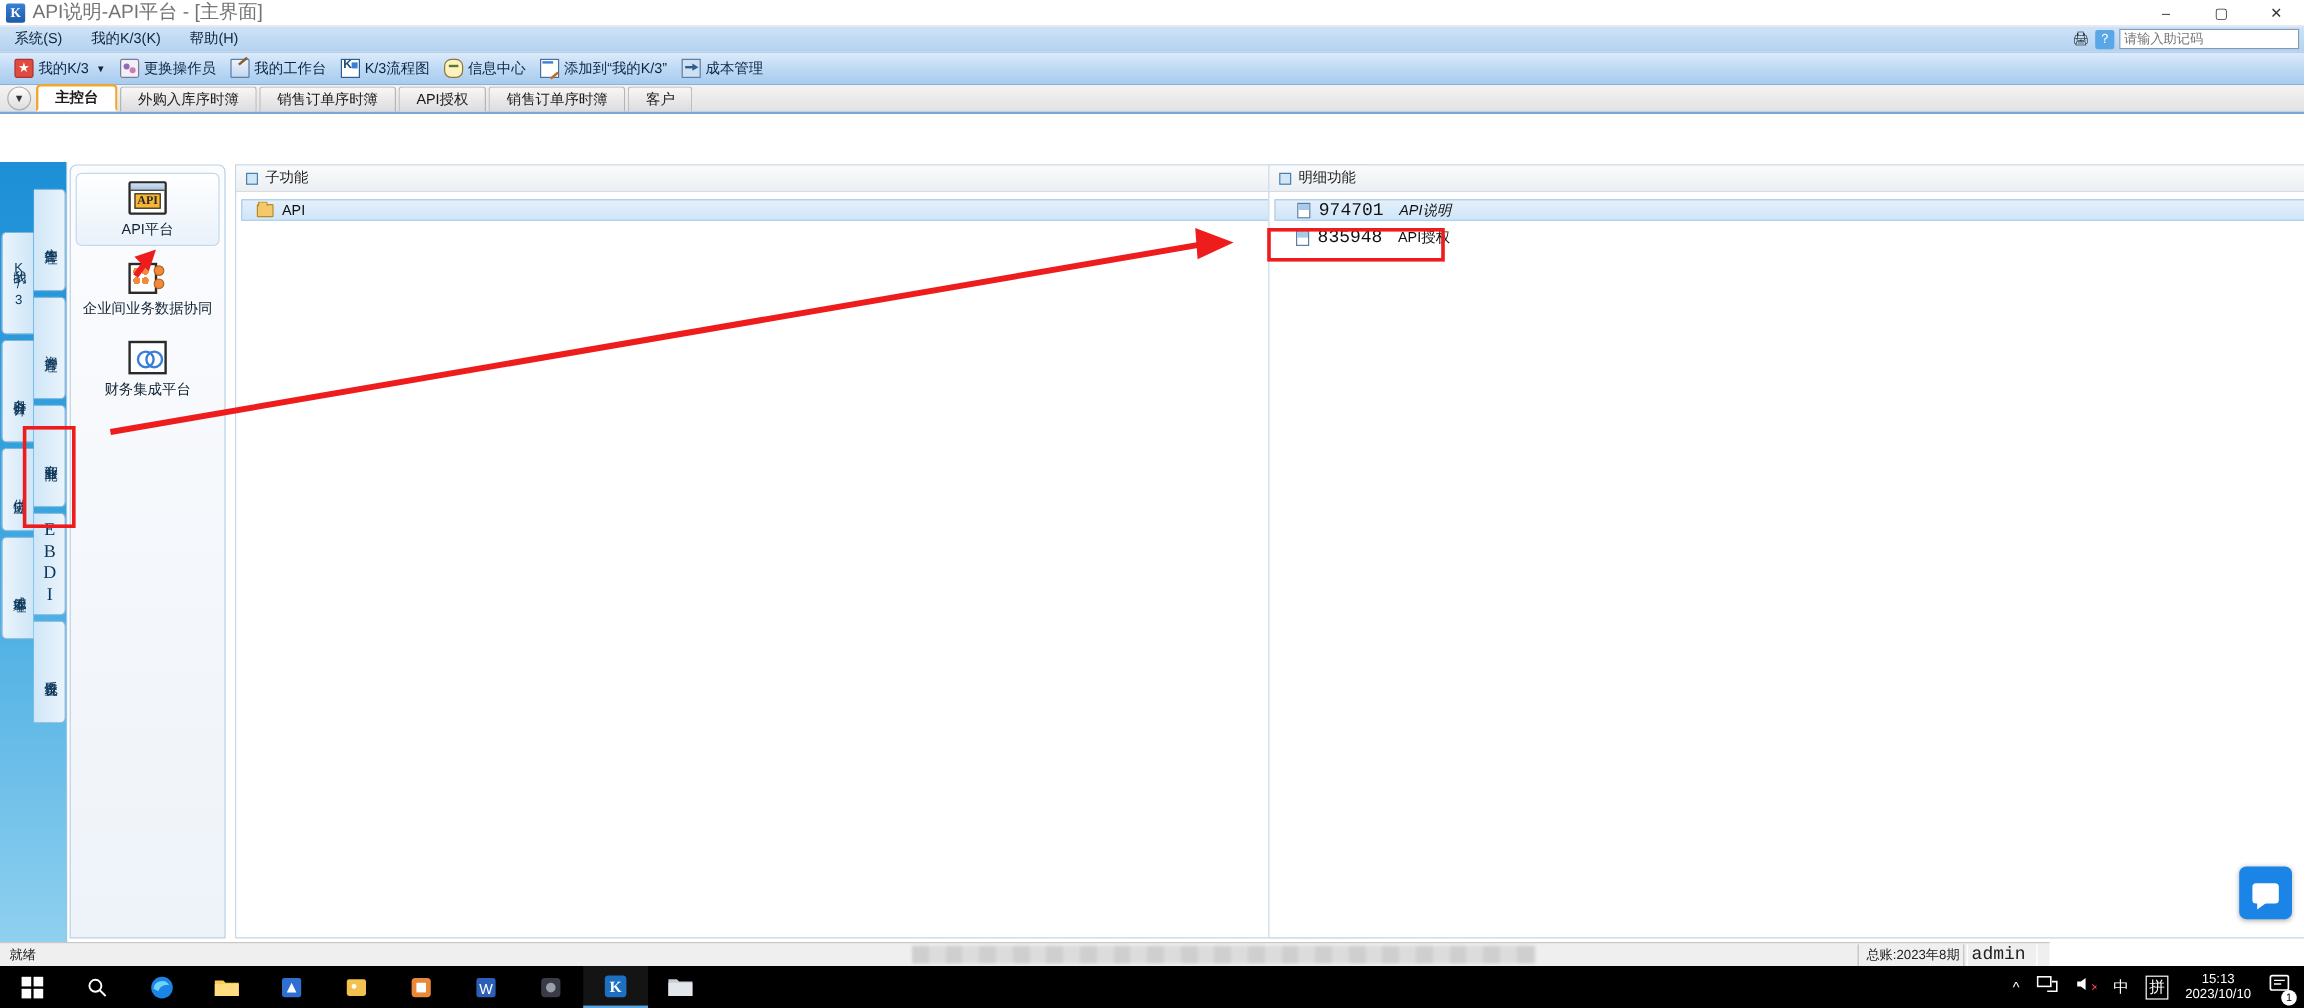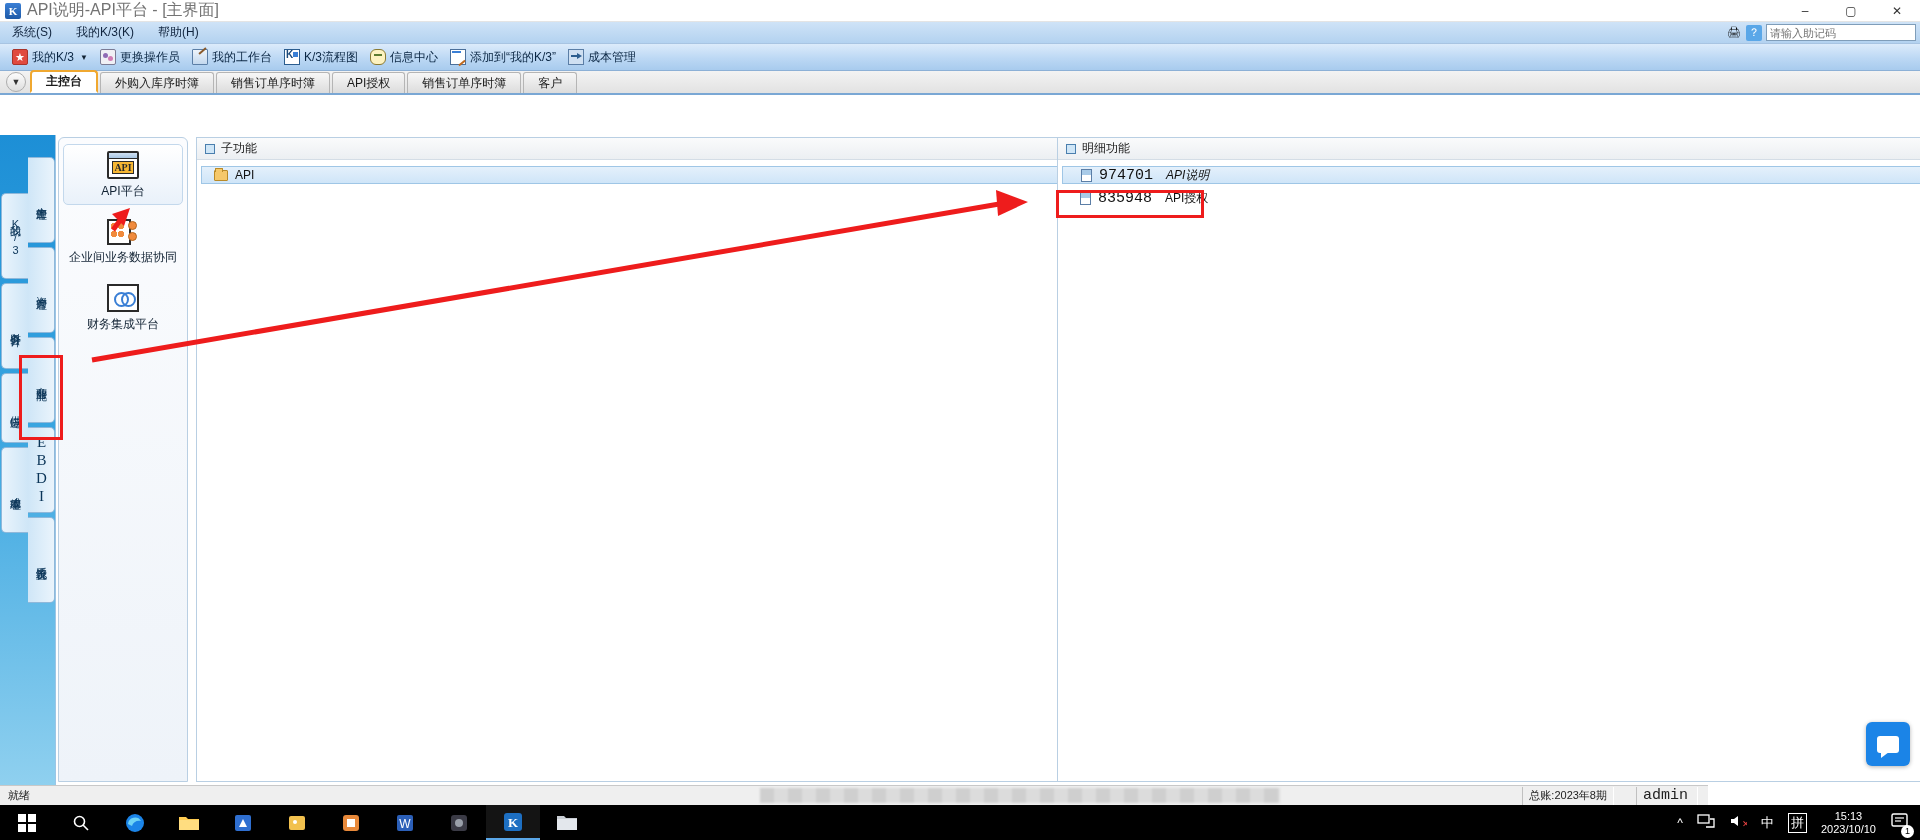--- a/index.html
+++ b/index.html
@@ -370,21 +370,21 @@
   <svg class="anno" viewBox="0 0 1920 840">
     <line x1="92" y1="360" x2="1005" y2="203" stroke="#ee1c1c" stroke-width="5"></line>
     <polygon points="1028,202 996,190 998,216" fill="#ee1c1c"></polygon>
     <line x1="113" y1="230" x2="124" y2="215" stroke="#ee1c1c" stroke-width="5"></line>
     <polygon points="130,208 112,214 124,226" fill="#ee1c1c"></polygon>
   </svg>
 
   <div class="statusbar">
     <div style="padding-left:8px;">就绪</div>
     <div class="sb-blur"></div>
-    <div style="position:absolute;right:94px;" class="sb-cell">总账:2023年8期</div>
+    <div style="position:absolute;right:68px;" class="sb-cell">总账:2023年8期</div>
     <div style="position:absolute;right:10px;width:62px;" class="sb-cell mono">admin</div>
   </div>
 
   <div class="chatbtn">
     <span class="bubble"></span>
   </div>
 
   <div class="taskbar">
     <div class="tb-ico-slot">
       <span class="win-logo">

